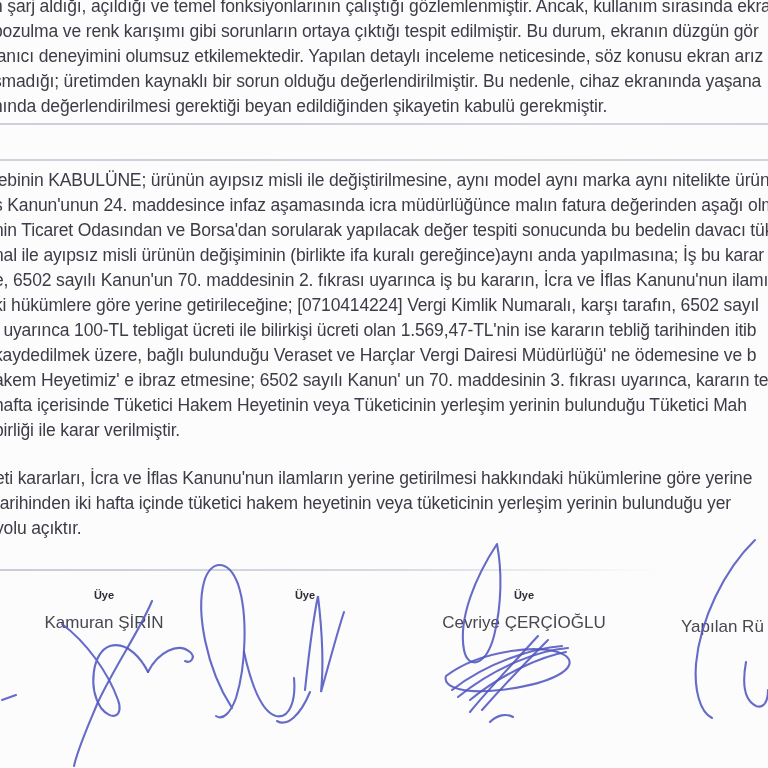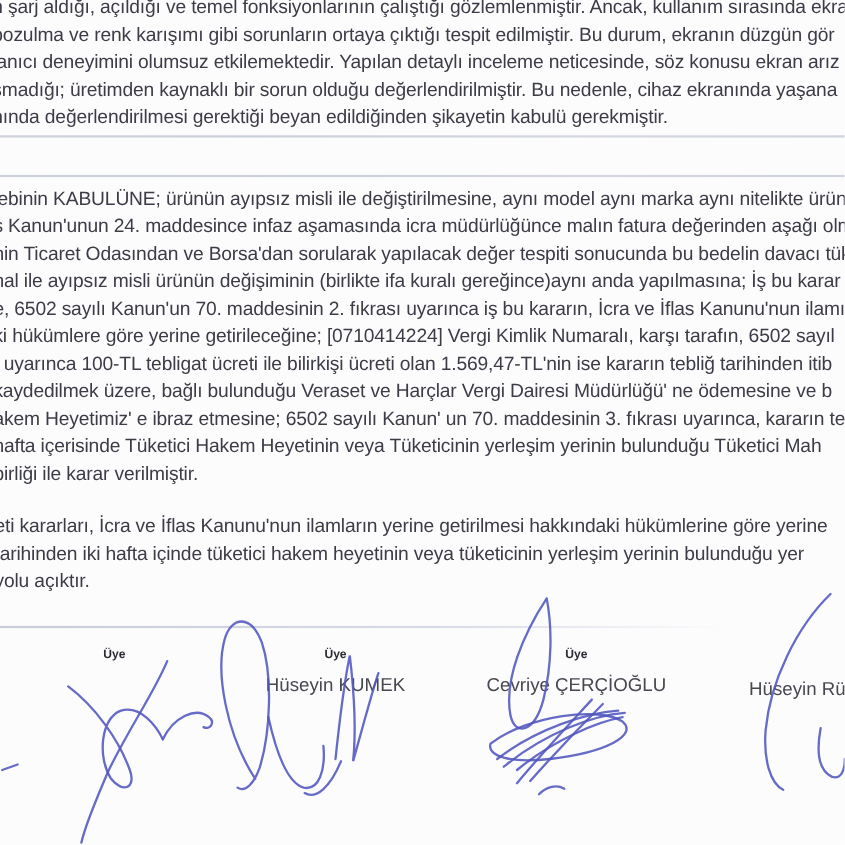--- a/index.html
+++ b/index.html
@@ -54,31 +54,31 @@
   <div class="para" style="top:466px; left:-5px;">
     <div class="tline">eti kararları, İcra ve İflas Kanunu'nun ilamların yerine getirilmesi hakkındaki hükümlerine göre yerine</div>
     <div class="tline">tarihinden iki hafta içinde tüketici hakem heyetinin veya tüketicinin yerleşim yerinin bulunduğu yer</div>
     <div class="tline">yolu açıktır.</div>
   </div>
 
   <div class="scanline scan-b" style="top:569px; left:0; width:660px;"></div>
 
   <div class="signer" style="left:104px; top:589px;">
     <div class="title">Üye</div>
+    <div class="name">Kamuran ŞİRİN</div>
   </div>
   <div class="signer" style="left:305px; top:589px;">
     <div class="title">Üye</div>
-    <div class="name">Hüseyin KUMEK</div>
   </div>
   <div class="signer" style="left:524px; top:589px;">
     <div class="title">Üye</div>
     <div class="name">Cevriye ÇERÇİOĞLU</div>
   </div>
   <div class="signer-right" style="left:681px; top:617px;">
-    <span>Hüseyin Rü</span>
+    <span>Yapılan Rü</span>
   </div>
 
   <svg class="sig-overlay" viewBox="0 0 768 768">
     <g>
       <path d="M152,601 C140,630 116,664 98,702 C88,726 78,748 74,766"></path>
       <path d="M62,624 C86,642 108,672 118,700 C124,716 112,722 101,708 C88,688 92,652 110,646 C128,641 142,660 148,672"></path>
       <path d="M148,672 C158,652 178,642 190,652 C196,657 191,664 185,661"></path>
       <path d="M2,700 L16,695"></path>
     </g>
     <g>

